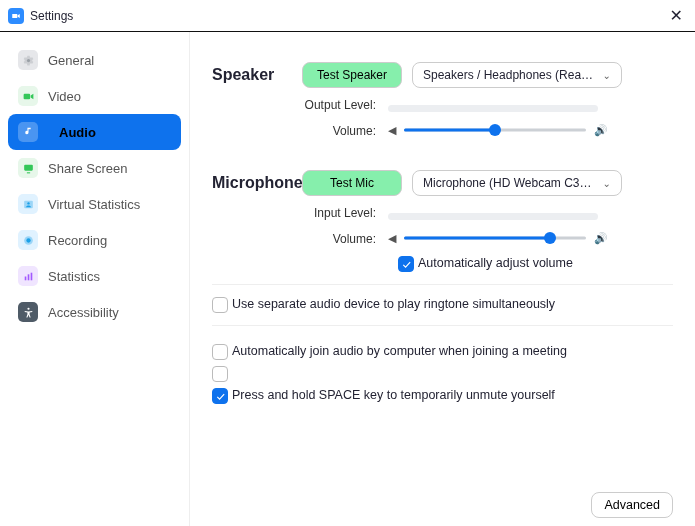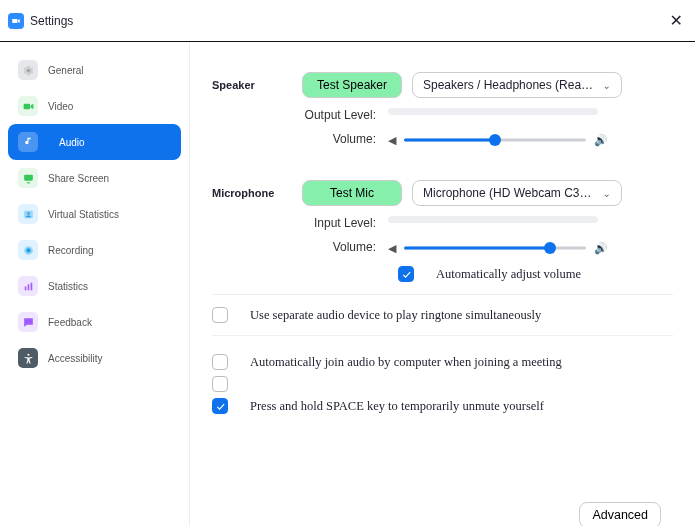--- a/index.html
+++ b/index.html
@@ -1,62 +1,62 @@
 <!DOCTYPE html>
 <html><head>
 <meta charset="utf-8">
 <style>
 * { box-sizing: border-box; margin: 0; padding: 0; }
 body { font-family: -apple-system, BlinkMacSystemFont, "Segoe UI", Arial, sans-serif; font-size: 13px; color: #232333; background: #fff; width: 695px; height: 526px; overflow: hidden; }
 
-.titlebar { display: flex; align-items: center; justify-content: space-between; padding: 4px 8px; border-bottom: 1px solid #111; height: 42px; }
+.titlebar { display: flex; align-items: center; justify-content: space-between; padding: 4px 8px; border-bottom: 1px solid #111; height: 32px; }
 .titlebar-left { display: flex; align-items: center; gap: 6px; }
 .app-icon { width: 16px; height: 16px; background:#2D8CFF; border-radius:4px; display:flex; align-items:center; justify-content:center; }
 .app-icon svg { width:10px; height:10px; fill:#fff; }
 .titlebar-title { font-size:12px; }
 .close-x { font-size:16px; cursor:pointer; padding:0 4px; }
 
 .body { display:flex; height: calc(526px - 26px); }
 .sidebar { width: 190px; padding: 10px 8px; border-right: 1px solid #eee; }
 .nav-item { display:flex; align-items:center; gap:10px; padding:8px 10px; border-radius:8px; cursor:pointer; color:#555; }
-.nav-item.active { background:#0E72ED; color:#ffffff; font-weight:400;gap:21px; }
+.nav-item.active { background:#0E72ED; color:#000000; font-weight:700;gap:21px; }
 .nav-icon { width:20px; height:20px; border-radius:5px; display:flex; align-items:center; justify-content:center; }
-.nav-label { font-size:10px; }
+.nav-label { font-size:13px; }
 
 .content { flex:1; position:relative; padding: 30px 22px 20px 22px; overflow:auto; }
 
 .section-row { display:flex; align-items:center; margin-bottom:10px; }
-.section-label { width:90px; font-weight:600; font-size:11px; }
+.section-label { width:90px; font-weight:600; font-size:16px; }
 
 .btn { border:1px solid #ccc; background:#86efac; border-radius:8px; padding:5px 10px; font-size:12px; cursor:pointer; min-width:100px; text-align:center; }
 .dropdown { border:1px solid #ccc; background:#fff; border-radius:8px; padding:5px 10px; font-size:12px; cursor:pointer; width:210px; display:flex; align-items:center; justify-content:space-between; gap:8px; }
 .dropdown .caret { font-size:10px; color:#666; }
 
-.field-row { display:flex; align-items:flex-start; margin:10px 0; }
+.field-row { display:flex; align-items:flex-end; margin:10px 0; }
 .field-label { width:176px; text-align:right; padding-right:12px; font-size:12px; color:#333; }
 .meter { flex:1; height:7px; background:#eceef1; border-radius:4px; max-width:210px; }
 
 .slider-wrap { display:flex; align-items:center; gap:8px; flex:1; max-width:220px; }
 .vol-icon { color:#555; font-size:11px; }
 .slider { position:relative; flex:1; height:16px; }
 .slider-track { position:absolute; top:50%; left:0; right:0; height:3px; background:#ccd0d5; border-radius:2px; transform:translateY(-50%); }
 .slider-fill { position:absolute; top:50%; left:0; height:3px; background:#0E72ED; border-radius:2px; transform:translateY(-50%); }
 .slider-thumb { position:absolute; top:50%; width:12px; height:12px; background:#0E72ED; border-radius:50%; transform:translate(-50%,-50%); }
 
-.checkbox-row { display:flex; align-items:flex-end; gap:22px; margin:6px 0; font-size:12.5px;font-family:Liberation Serif, serif; }
+.checkbox-row { display:flex; align-items:flex-start; gap:4px; margin:6px 0; font-size:12.5px; }
 .cb { width:16px; height:16px; border:1.5px solid #bbb; border-radius:4px; display:flex; align-items:center; justify-content:center; cursor:pointer; flex-shrink:0; }
 .cb.checked { background:#0E72ED; border-color:#0E72ED; }
 .cb.checked svg { width:11px; height:11px; fill:none; stroke:#fff; stroke-width:2.5; }
 
 .divider { height:1px; background:#eee; margin:12px 0; }
 
 .indent { margin-left:186px; }
 .group2 { margin-top:18px; }
 
-.advanced-btn { position:absolute; right:34px; bottom:14px; border:1px solid #ccc; background:#fff; border-radius:8px; padding:5px 12px; font-size:12.5px; cursor:pointer; }
+.advanced-btn { position:absolute; right:22px; bottom:14px; border:1px solid #ccc; background:#fff; border-radius:8px; padding:5px 12px; font-size:12.5px; cursor:pointer; }
 </style>
 </head>
 <body>
 
 <div class="titlebar">
   <div class="titlebar-left">
     <span class="app-icon">
       <svg viewBox="0 0 24 24">
           <path d="M3 7h12v10H3zM16 10l5-3v10l-5-3z"></path>
         </svg>
@@ -126,28 +126,20 @@
         <span class="nav-icon" style="background: rgb(240, 229, 255); color: rgb(162, 89, 255);">
           <svg viewBox="0 0 24 24" width="13" height="13" fill="currentColor">
             <rect x="5" y="12" width="3" height="7"></rect>
             <rect x="10.5" y="8" width="3" height="11"></rect>
             <rect x="16" y="5" width="3" height="14"></rect>
           </svg>
         </span>
         <span class="nav-label">Statistics</span>
       </div>
       <div class="nav-item">
-        <span class="nav-icon" style="background: rgb(240, 229, 255); color: rgb(162, 89, 255);">
-          <svg viewBox="0 0 24 24" width="13" height="13" fill="currentColor">
-            <path d="M4 4h16v12H9l-5 4z"></path>
-          </svg>
-        </span>
-        <span class="nav-label">Feedback</span>
-      </div>
-      <div class="nav-item">
         <span class="nav-icon" style="background: rgb(79, 91, 103); color: rgb(255, 255, 255);">
           <svg viewBox="0 0 24 24" width="13" height="13" fill="currentColor">
             <circle cx="12" cy="5" r="2"></circle>
             <path d="M5 9l7 1 7-1v2l-5 1v3l2 6h-2l-2-5-2 5H8l2-6v-3L5 11z"></path>
           </svg>
         </span>
         <span class="nav-label">Accessibility</span>
       </div>
     </div>
 

